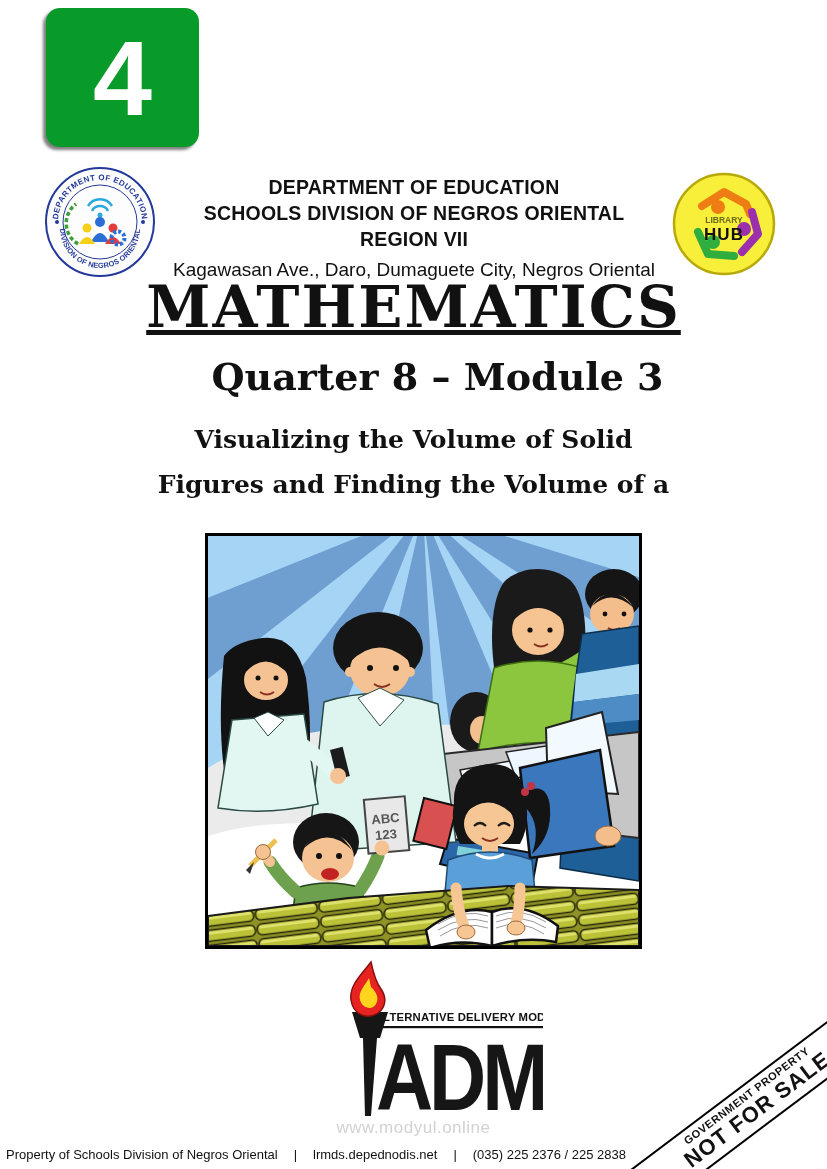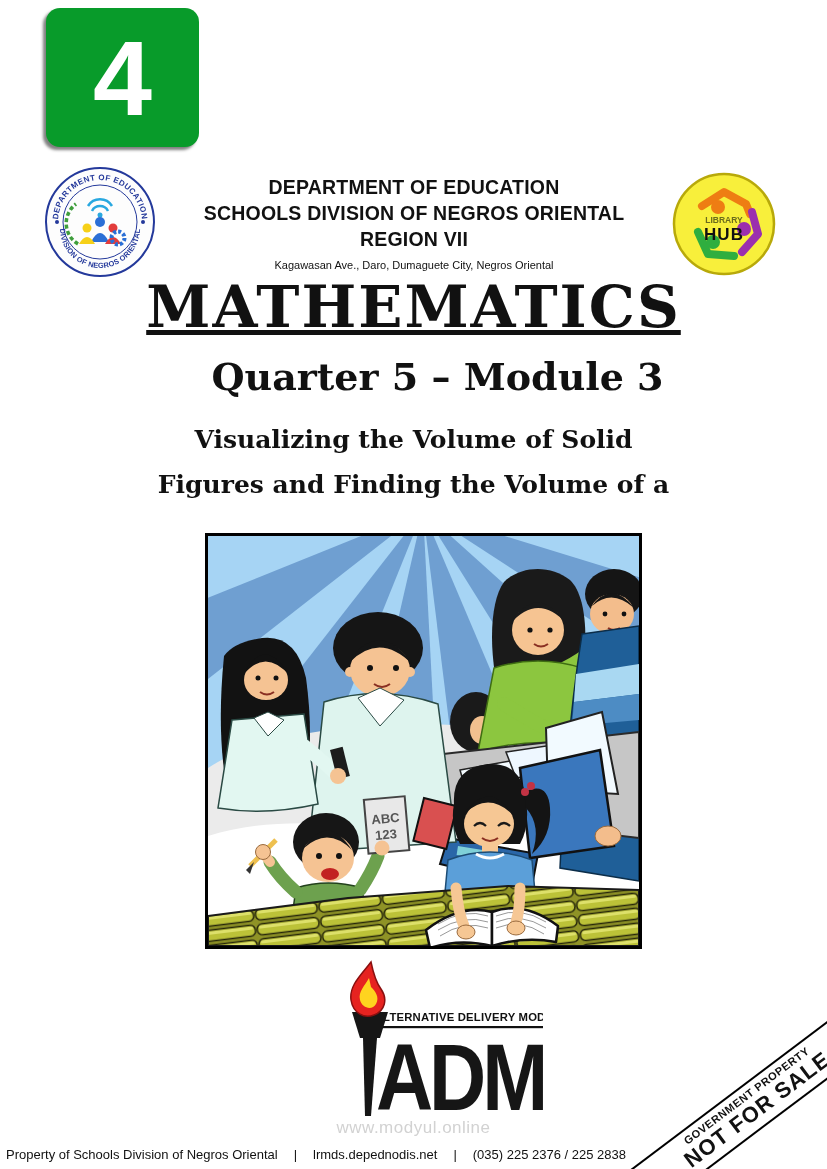--- a/index.html
+++ b/index.html
@@ -14,21 +14,21 @@
     background:#089b2a; border-radius:14px;
     box-shadow:-3px 3px 3px rgba(0,0,0,.5);
     display:flex; align-items:center; justify-content:center;
   }
   .grade-badge span{color:#fff; font-size:106px; font-weight:bold; line-height:1;}
   
   .seal{position:absolute; left:44px; top:166px;}
   .hub{position:absolute; left:672px; top:172px;}
   .header-text{position:absolute; left:158px; top:174px; width:512px; text-align:center;}
   .header-line{font-size:19.5px; font-weight:bold; line-height:26px; letter-spacing:.2px;}
-  .header-address{font-size:11px; margin-top:7px;}
+  .header-address{font-size:19px; margin-top:7px;}
   
   .subject{
     position:absolute; top:276px; left:0; right:0; text-align:center;
     font-family:"DejaVu Serif", serif; font-weight:bold; font-size:58px;
     letter-spacing:2px; line-height:1.1;text-decoration:underline;
   }
   .quarter{
     position:absolute; top:354px; left:48px; right:0; text-align:center;
     font-family:"DejaVu Serif", serif; font-weight:bold; font-size:38px;
   }
@@ -115,21 +115,21 @@
       <path d="M62,84 L36,82 L26,60" stroke="#2fae3f" stroke-width="8"></path>
     </g>
     <circle cx="46" cy="35" r="7" fill="#ee7d13"></circle>
     <circle cx="72" cy="57" r="7" fill="#9b2fae"></circle>
     <circle cx="41" cy="70" r="7" fill="#2fae3f"></circle>
     <text x="52" y="51" text-anchor="middle" font-size="8.5" font-weight="bold" fill="#6b6b1d">LIBRARY</text>
     <text x="52" y="68" text-anchor="middle" font-size="17" font-weight="bold" letter-spacing="1" fill="#111">HUB</text>
   </svg>
 
   <div class="subject">MATHEMATICS</div>
-  <div class="quarter">Quarter 5 – Module 3</div>
+  <div class="quarter">Quarter 8 – Module 3</div>
   <div class="module-title">
     <div>Visualizing the Volume of Solid</div>
     <div>Figures and Finding the Volume of a</div>
   </div>
 
   <div class="illustration">
     <svg width="431" height="410" viewBox="0 0 431 410">
       <defs>
         <pattern id="mat" width="64" height="15" patternUnits="userSpaceOnUse" patternTransform="rotate(-7)">
           <rect width="64" height="15" fill="#8f9326"></rect>

